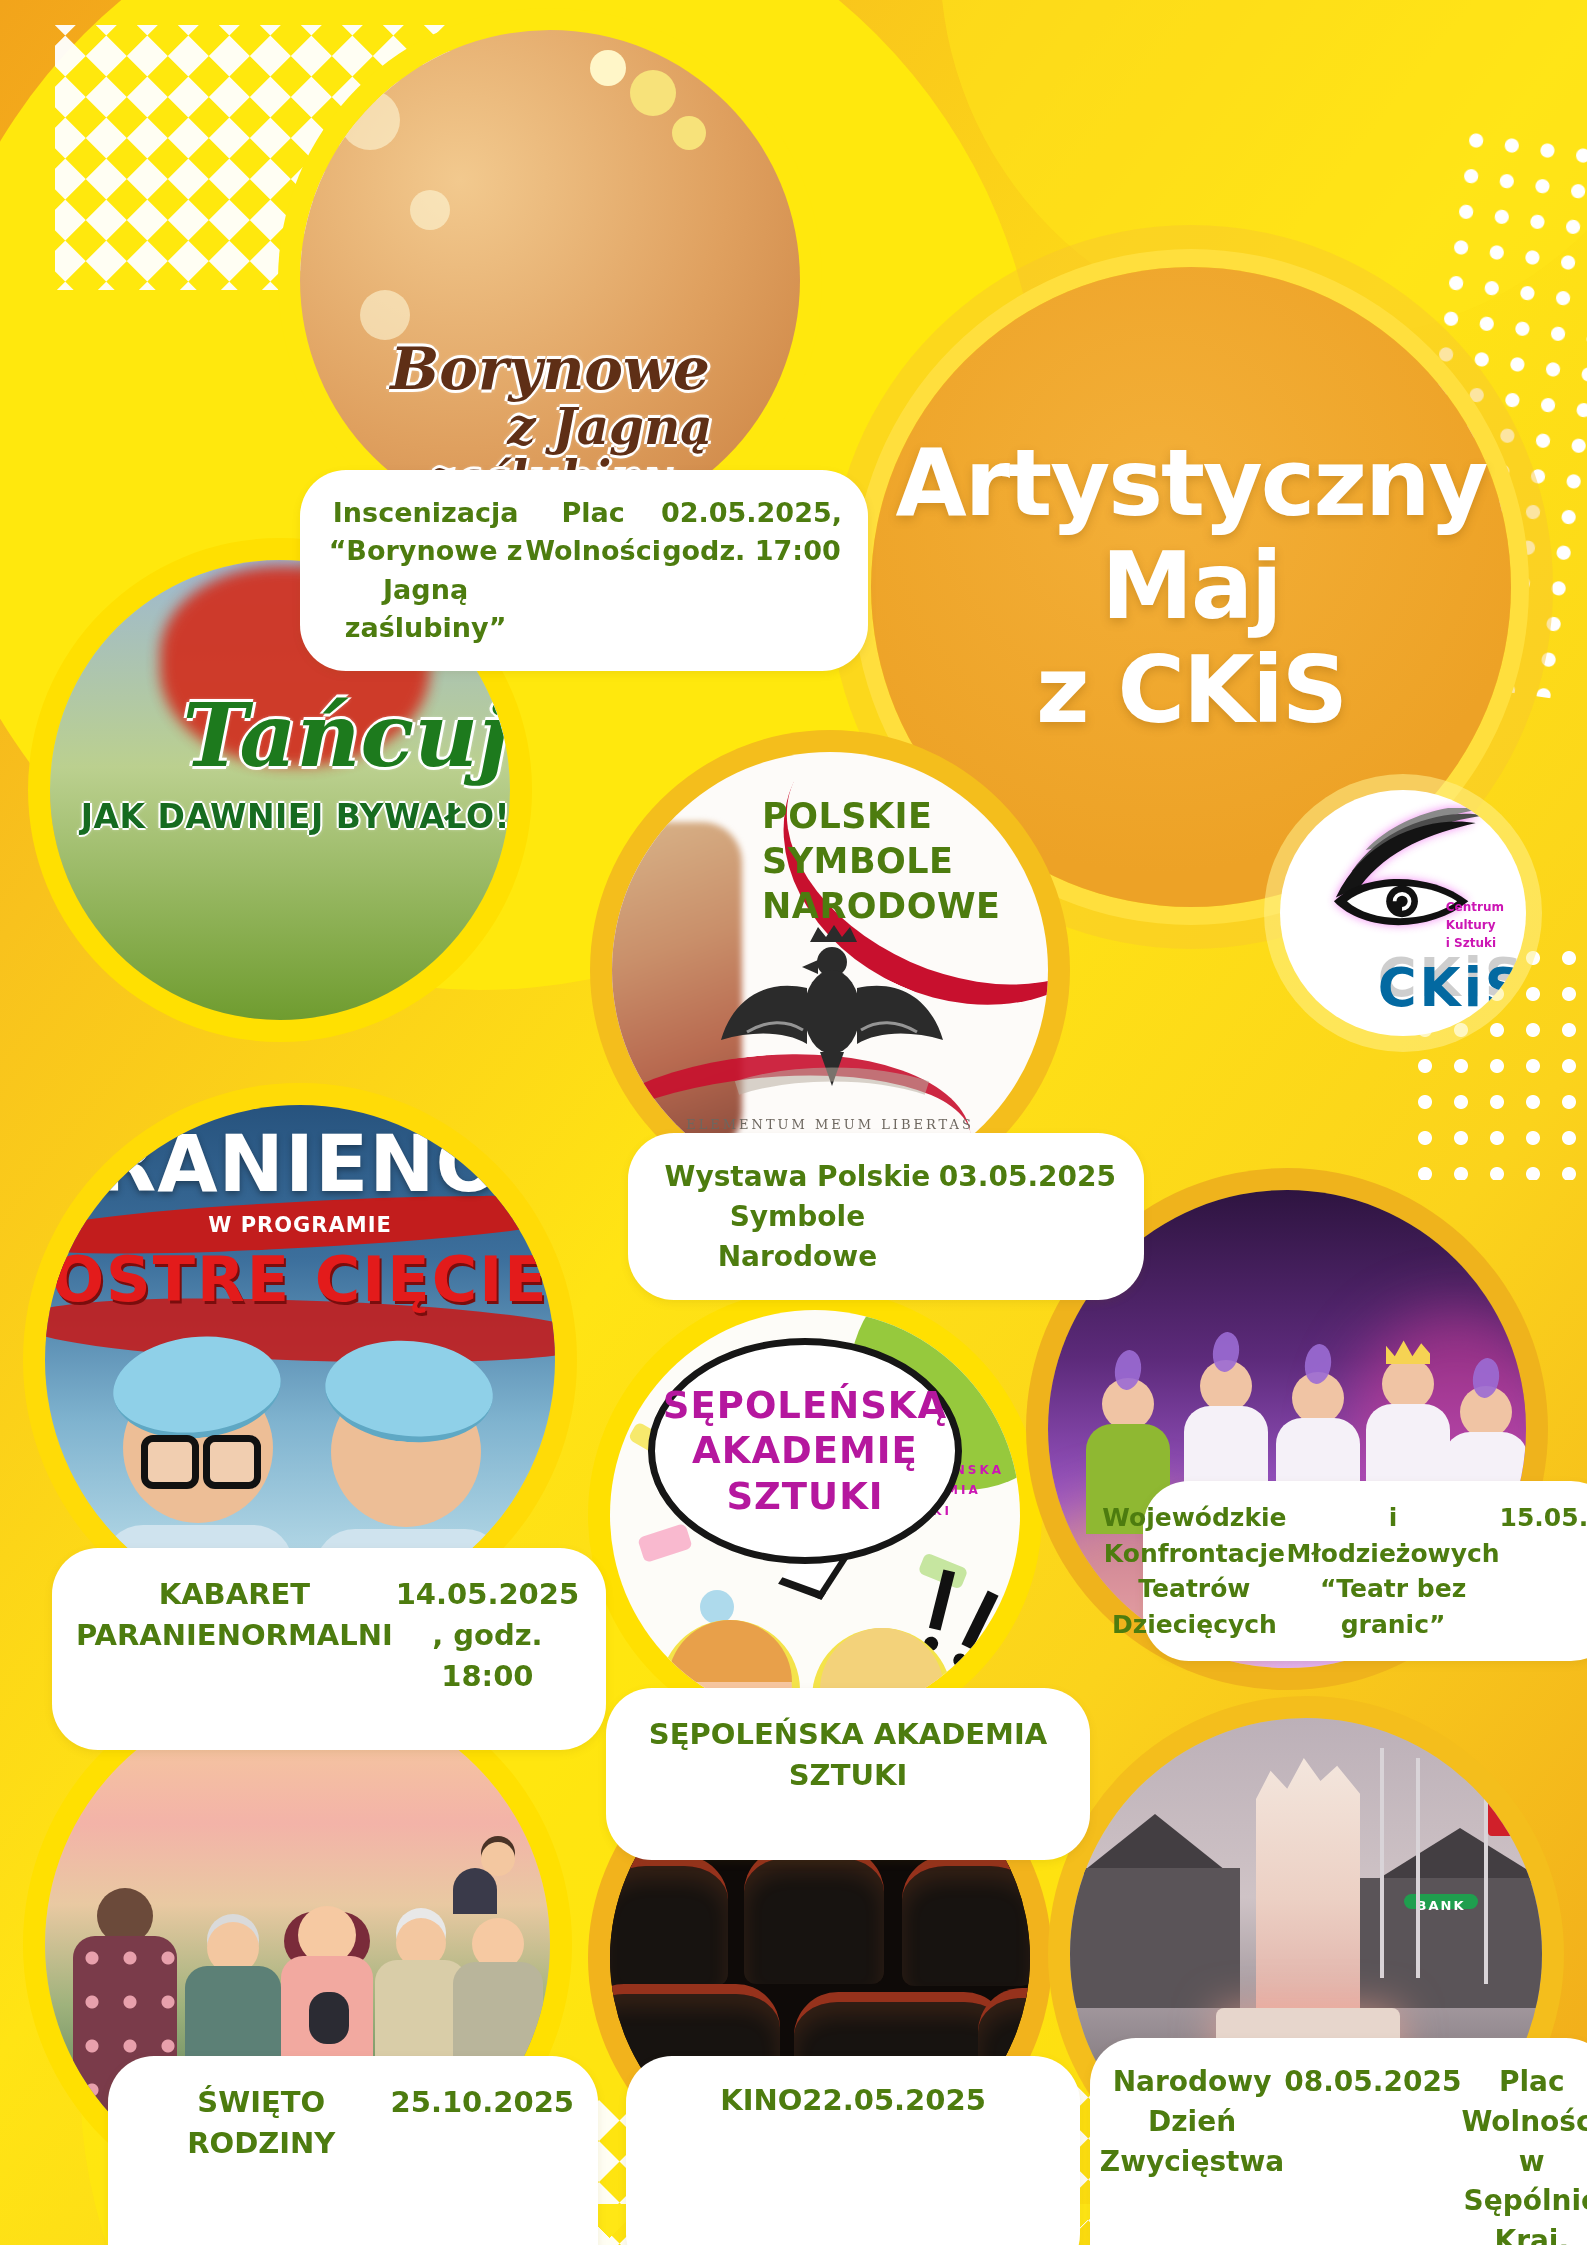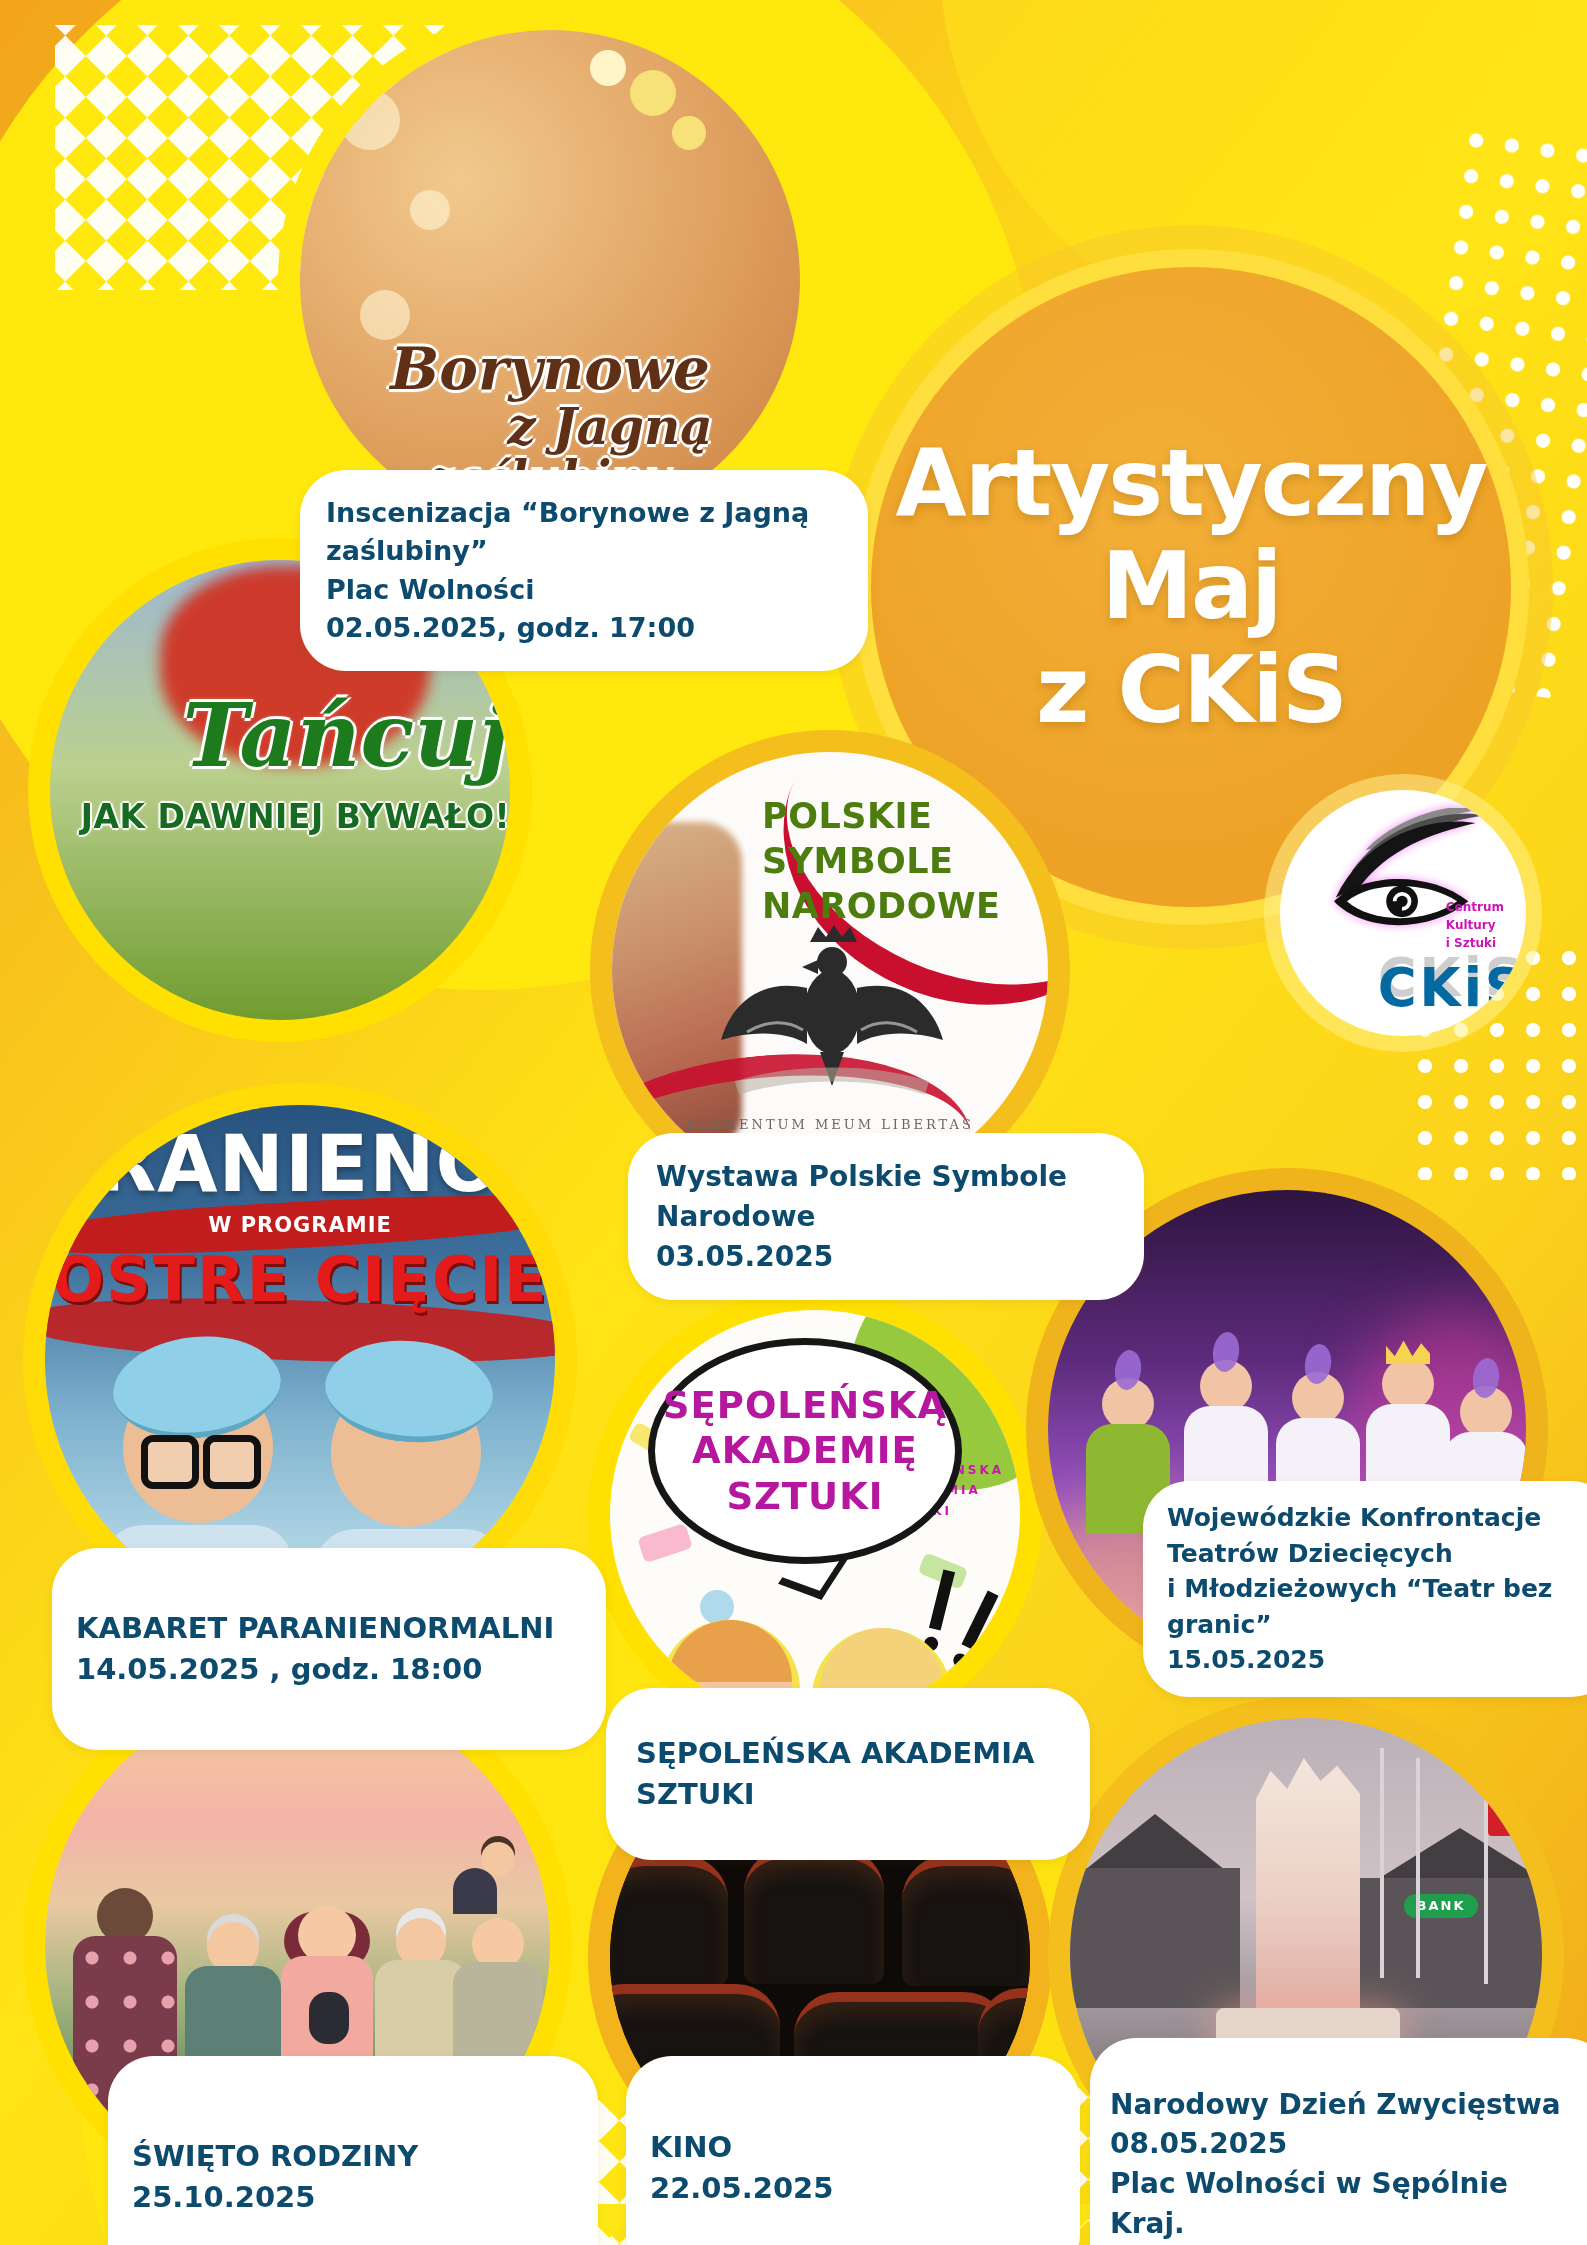--- a/index.html
+++ b/index.html
@@ -16,22 +16,22 @@
     background:repeating-conic-gradient(#fff 0 25%,transparent 0 50%);
     background-size:58px 58px;transform:rotate(45deg);opacity:.95;}
   .dots{position:absolute;background-image:radial-gradient(circle,#fff 6.5px,transparent 7.5px);
     background-size:36px 36px;}
   .dots.small{background-image:radial-gradient(circle,#fff 4.5px,transparent 5.5px);background-size:26px 26px;}
   .zigzag{position:absolute;height:44px;
     background-image:linear-gradient(135deg,#FFE715 25%,transparent 25%),linear-gradient(225deg,#FFE715 25%,transparent 25%);
     background-size:92px 44px;background-repeat:repeat-x;}
   
   .circle{position:absolute;border-radius:50%;overflow:hidden;z-index:3;}
-  .event-box{position:absolute;background:#fff;border-radius:46px;color:#0c4a6e;font-weight:700;
-    text-align:left;display:flex;flex-direction:column;justify-content:center;z-index:5;
+  .event-box{position:absolute;background:#fff;border-radius:46px;color:#4d7c0f;font-weight:700;
+    text-align:center;display:flex;flex-direction:row;justify-content:center;z-index:5;
     line-height:1.42;box-shadow:0 3px 8px rgba(120,90,0,.10);}
   
   #title-circle{position:absolute;left:871px;top:267px;width:640px;height:640px;border-radius:50%;
     background:radial-gradient(circle at 45% 35%,#F3AF38,#EDA226 70%);
     box-shadow:0 0 0 18px #FFDF3D,0 0 0 42px rgba(248,198,46,.45);z-index:2;
     display:flex;flex-direction:column;justify-content:center;align-items:center;}
   #title-circle .tl{color:#fff;font-weight:700;font-size:92px;line-height:1.12;letter-spacing:-2px;
     text-shadow:0 4px 10px rgba(120,70,0,.25);white-space:nowrap;}
   
   #c-borynowe{left:300px;top:30px;width:500px;height:500px;
@@ -125,21 +125,21 @@
     background:linear-gradient(180deg,#BCB0B8 0%,#CFC3C6 38%,#978D93 66%,#57504F 100%);box-shadow:0 0 0 22px #F4BE1C;}
   .bldg{position:absolute;background:#5A5458;}
   .roof{position:absolute;background:#433E42;clip-path:polygon(0 100%,50% 0,100% 100%);}
   .pole{position:absolute;width:4px;background:#D9D4D8;}
   #flag{position:absolute;width:52px;height:78px;background:#D0202A;border-radius:4px;}
   #monument{position:absolute;left:186px;top:40px;width:104px;height:256px;
     background:linear-gradient(180deg,#F3E6DD,#ECD0C4 55%,#DFAEA6 100%);
     clip-path:polygon(0 16%,14% 5%,30% 12%,46% 0,62% 9%,78% 3%,100% 14%,100% 100%,0 100%);
     box-shadow:0 0 70px rgba(255,150,150,.8);}
   #mon-base{position:absolute;left:146px;top:290px;width:184px;height:64px;background:#E7D6CC;border-radius:8px;box-shadow:0 0 40px rgba(255,170,150,.6);}
-  #bank{position:absolute;right:64px;top:176px;width:74px;height:24px;background:#1F9E4E;border-radius:12px;
+  #bank{position:absolute;right:64px;top:176px;width:74px;height:15px;background:#1F9E4E;border-radius:12px;
     color:#fff;font-weight:700;font-size:13px;letter-spacing:2px;text-align:center;line-height:24px;}
   
   #box-borynowe{left:300px;top:470px;width:516px;padding:24px 26px;font-size:27px;}
   #box-potanc{left:86px;top:893px;width:450px;padding:22px 24px;font-size:26px;}
   #box-wystawa{left:628px;top:1133px;width:460px;padding:24px 28px;font-size:28px;}
   #box-kabaret{left:52px;top:1548px;width:506px;min-height:150px;padding:26px 24px;font-size:29px;}
   #box-akademia{left:606px;top:1688px;width:424px;min-height:120px;padding:26px 30px;font-size:29px;}
   #box-teatr{left:1104px;top:1481px;width:426px;padding:19px 24px;font-size:25px;margin-left:39px;}
   #box-rodzina{left:108px;top:2056px;width:442px;height:190px;padding:26px 24px 60px;font-size:29px;}
   #box-kino{left:626px;top:2056px;width:406px;height:176px;padding:24px;font-size:29px;}

